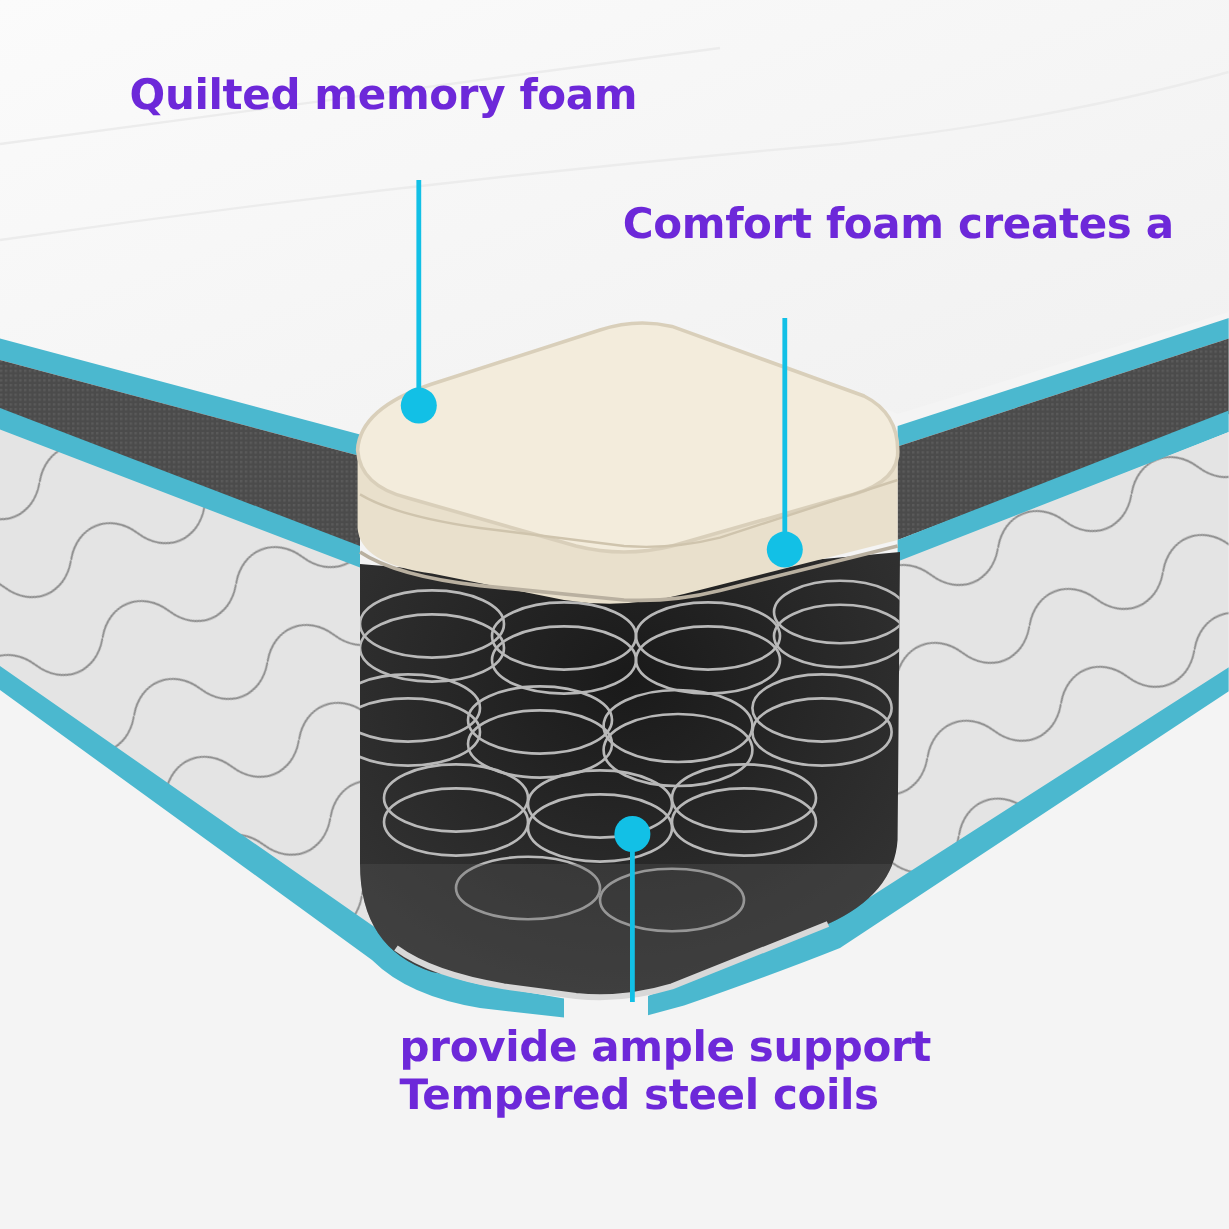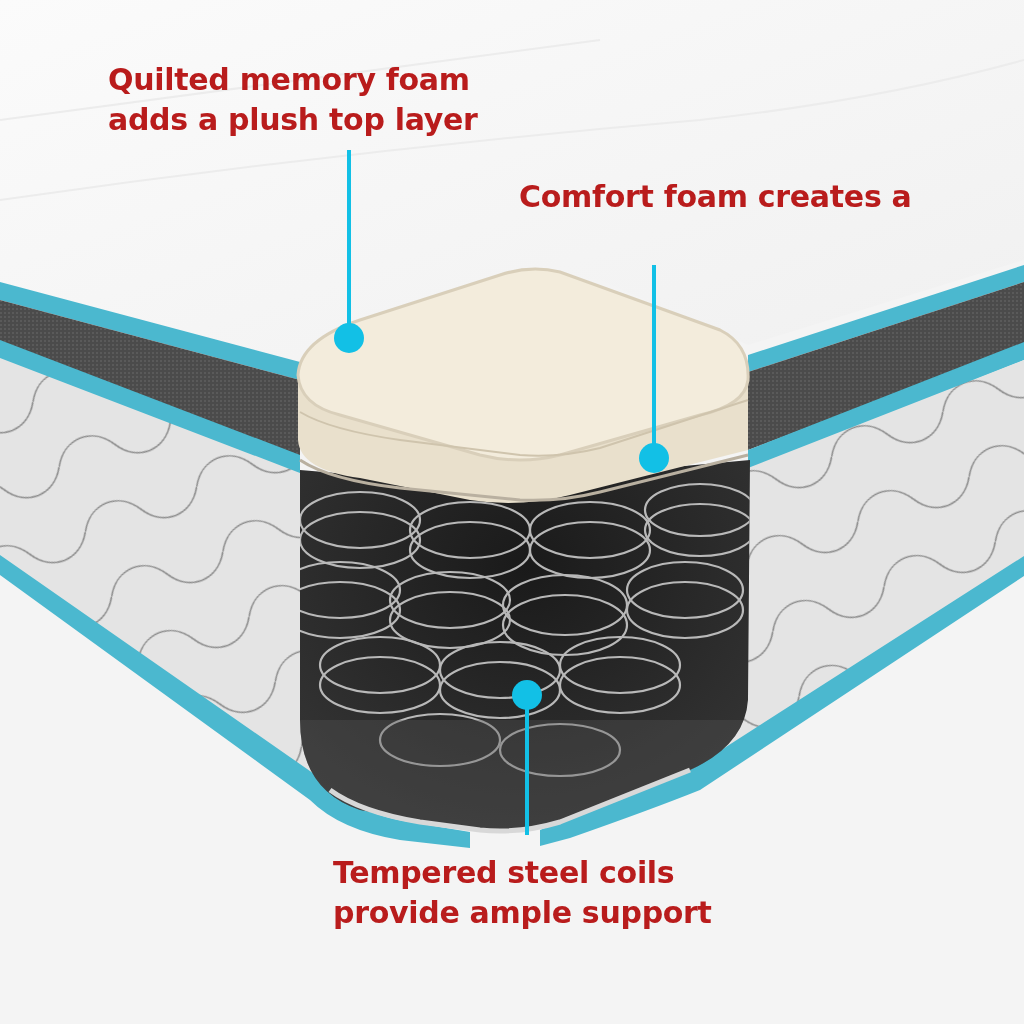--- a/index.html
+++ b/index.html
@@ -1,30 +1,30 @@
 <!DOCTYPE html>
 <html><head>
 <meta charset="utf-8">
 <style>
   html, body { margin: 0; padding: 0; }
   body { width: 1024px; height: 1024px; overflow: hidden; background: #f4f4f4; position: relative; font-family: "DejaVu Sans", sans-serif; }
   #stage { position: absolute; left: 0; top: 0; width: 1024px; height: 1024px; }
   .callout-label {
     position: absolute;
-    color: #b91c1c;
+    color: #6d28d9;
     font-family: "DejaVu Sans", sans-serif;
     font-weight: bold;
-    font-size: 30px;
+    font-size: 35px;
     line-height: 40px;
     letter-spacing: -0.3px;
     white-space: nowrap;
   }
   .callout-label span { display: block; }
   #label-quilted { left: 108px; top: 60px; }
-  #label-comfort { left: 519px; top: 177px; text-align: center; }
+  #label-comfort { left: 519px; top: 167px; text-align: center; }
   #label-coils { left: 333px; top: 853px; }
 </style>
 </head>
 <body>
 
 <svg id="stage" viewBox="0 0 1024 1024" xmlns="http://www.w3.org/2000/svg">
   <defs>
     <pattern id="wave" width="120" height="70" patternUnits="userSpaceOnUse" patternTransform="rotate(-22)">
       <rect width="120" height="70" fill="#e4e4e4"></rect>
       <path d="M0 35 C 15 10, 45 10, 60 35 S 105 60, 120 35" fill="none" stroke="#8d8d8d" stroke-width="1.6"></path>
@@ -119,23 +119,22 @@
   </g>
 
   <g>
     <line x1="527" y1="700" x2="527" y2="835" stroke="#12c0e6" stroke-width="4"></line>
     <circle cx="527" cy="695" r="15" fill="#12c0e6"></circle>
   </g>
 </svg>
 
 <div class="callout-label" id="label-quilted">
   <span>Quilted memory foam</span>
-  <span>adds a plush top layer</span>
 </div>
 
 <div class="callout-label" id="label-comfort">
   <span>Comfort foam creates a</span>
 </div>
 
 <div class="callout-label" id="label-coils">
+  <span>provide ample support</span>
   <span>Tempered steel coils</span>
-  <span>provide ample support</span>
 </div>
 
 </body></html>

